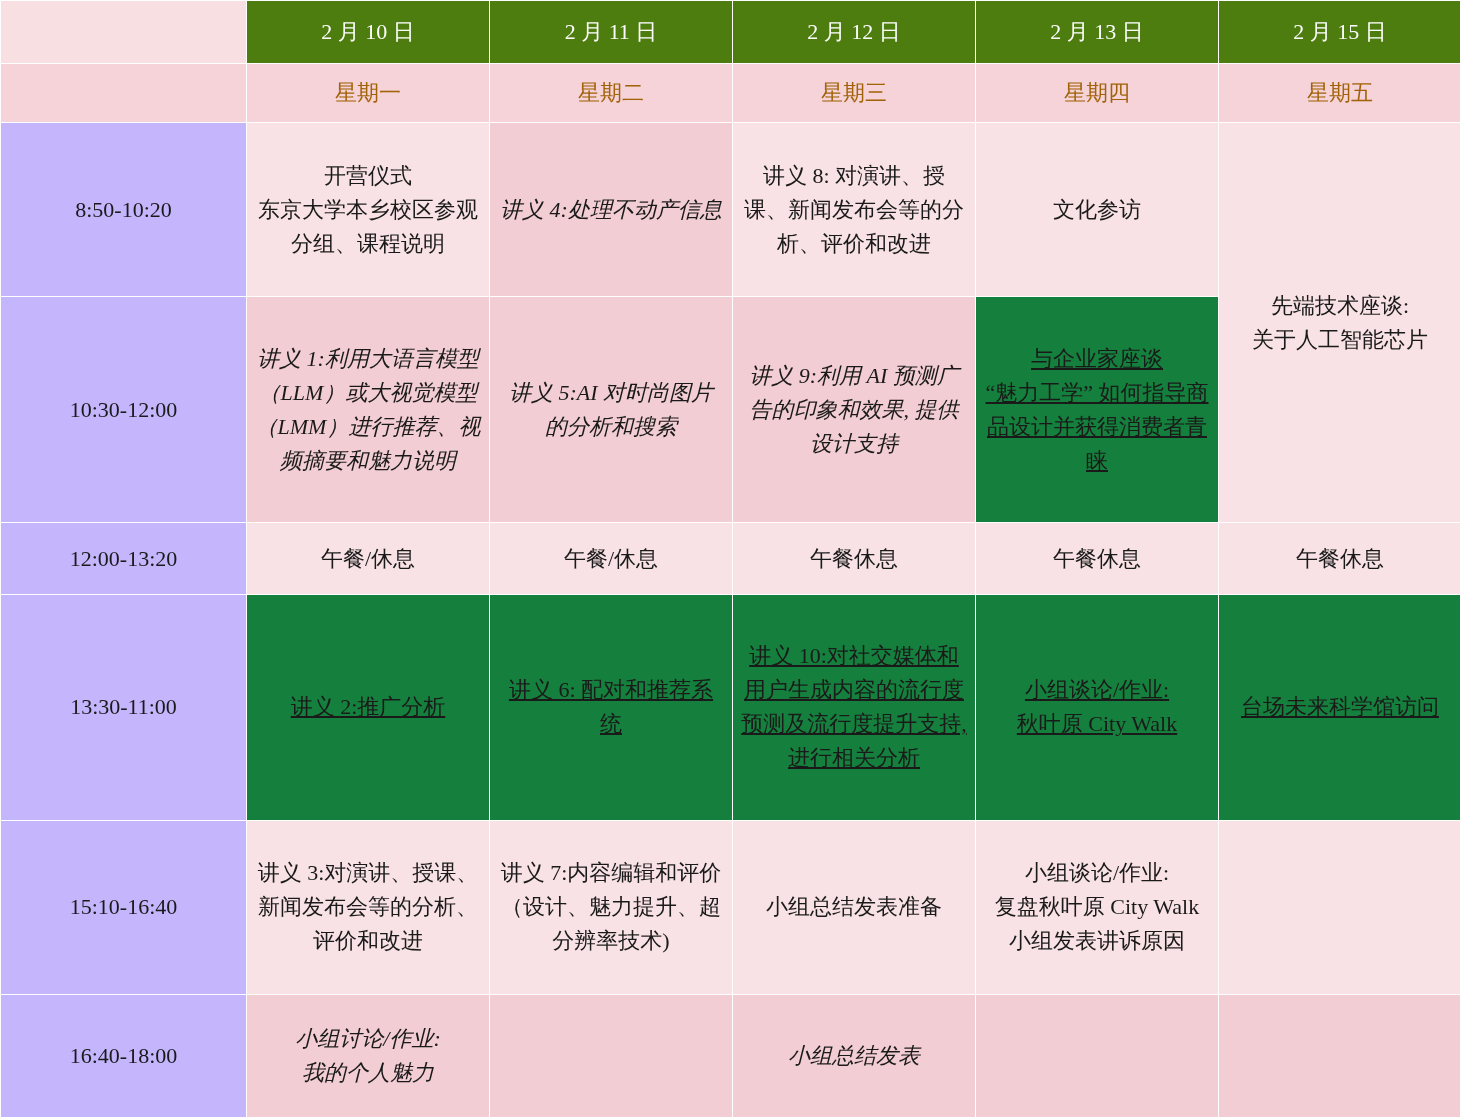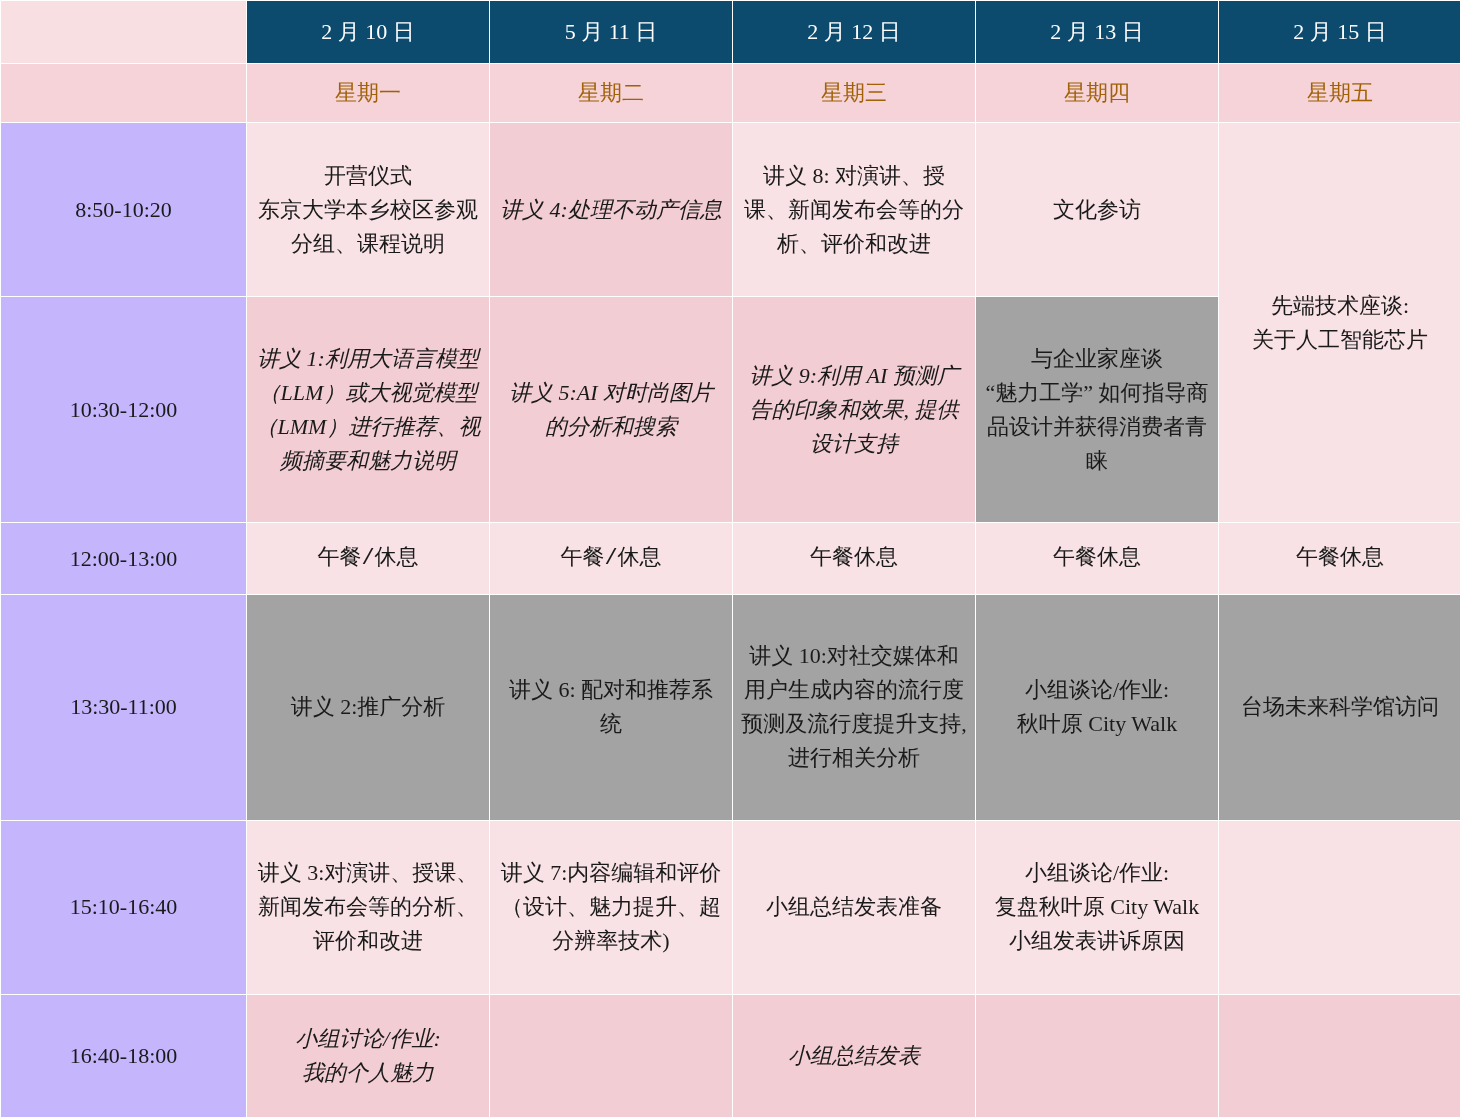--- a/index.html
+++ b/index.html
@@ -27,21 +27,21 @@
     padding: 6px 8px;
     font-size: 22px;
     line-height: 1.55;
   }
   
   col.c-time  { width: 246px; }
   col.c-day   { width: 243px; }
 
   
   tr.row-dates td {
-    background: #0c4a6e;
+    background: #4d7c0f;
     color: #ffffff;
     font-size: 23px;
     height: 50px;
   }
   tr.row-dates td.time-corner {
     background: #f7dfe2;
   }
   
   tr.row-weekdays td {
     background: #f5d3d8;
@@ -51,42 +51,42 @@
   }
   
   td.time-cell {
     background: #c4b5fd;
     font-size: 20px;
     font-family: "Liberation Serif", "DejaVu Serif", serif;
   }
   
   td.shade-light { background: #f8e2e5; }
   td.shade-mid   { background: #f2cdd3; font-style: italic; }
-  td.shade-deep  { background: #a3a3a3; }
-  td.shade-lunch { background: #f8e2e5; font-family: Liberation Mono, monospace; }
+  td.shade-deep  { background: #15803d; text-decoration: underline; }
+  td.shade-lunch { background: #f8e2e5; }
 
   td.cell-text { white-space: pre-line; margin-left: 12px; }
 </style>
 </head>
 <body>
 
 <table id="schedule-table">
   <colgroup>
     <col class="c-time">
     <col class="c-day">
     <col class="c-day">
     <col class="c-day">
     <col class="c-day">
     <col class="c-day">
   </colgroup>
   <tbody>
     <tr class="row-dates">
       <td class="time-corner"></td>
       <td>2 月 10 日</td>
-      <td>5 月 11 日</td>
+      <td>2 月 11 日</td>
       <td>2 月 12 日</td>
       <td>2 月 13 日</td>
       <td>2 月 15 日</td>
     </tr>
     <tr class="row-weekdays">
       <td class="time-cell"></td>
       <td>星期一</td>
       <td>星期二</td>
       <td>星期三</td>
       <td>星期四</td>
@@ -108,21 +108,21 @@
     <tr>
       <td class="time-cell">10:30-12:00</td>
       <td class="cell-text shade-mid">讲义 1:利用大语言模型（LLM）或大视觉模型（LMM）进行推荐、视频摘要和魅力说明</td>
       <td class="cell-text shade-mid">讲义 5:AI 对时尚图片的分析和搜索</td>
       <td class="cell-text shade-mid">讲义 9:利用 AI 预测广告的印象和效果, 提供设计支持</td>
       <td class="cell-text shade-deep">与企业家座谈
 “魅力工学” 如何指导商品设计并获得消费者青睐</td>
     </tr>
 
     <tr>
-      <td class="time-cell">12:00-13:00</td>
+      <td class="time-cell">12:00-13:20</td>
       <td class="cell-text shade-lunch">午餐/休息</td>
       <td class="cell-text shade-lunch">午餐/休息</td>
       <td class="cell-text shade-lunch">午餐休息</td>
       <td class="cell-text shade-lunch">午餐休息</td>
       <td class="cell-text shade-lunch">午餐休息</td>
     </tr>
 
     <tr>
       <td class="time-cell">13:30-11:00</td>
       <td class="cell-text shade-deep">讲义 2:推广分析</td>

